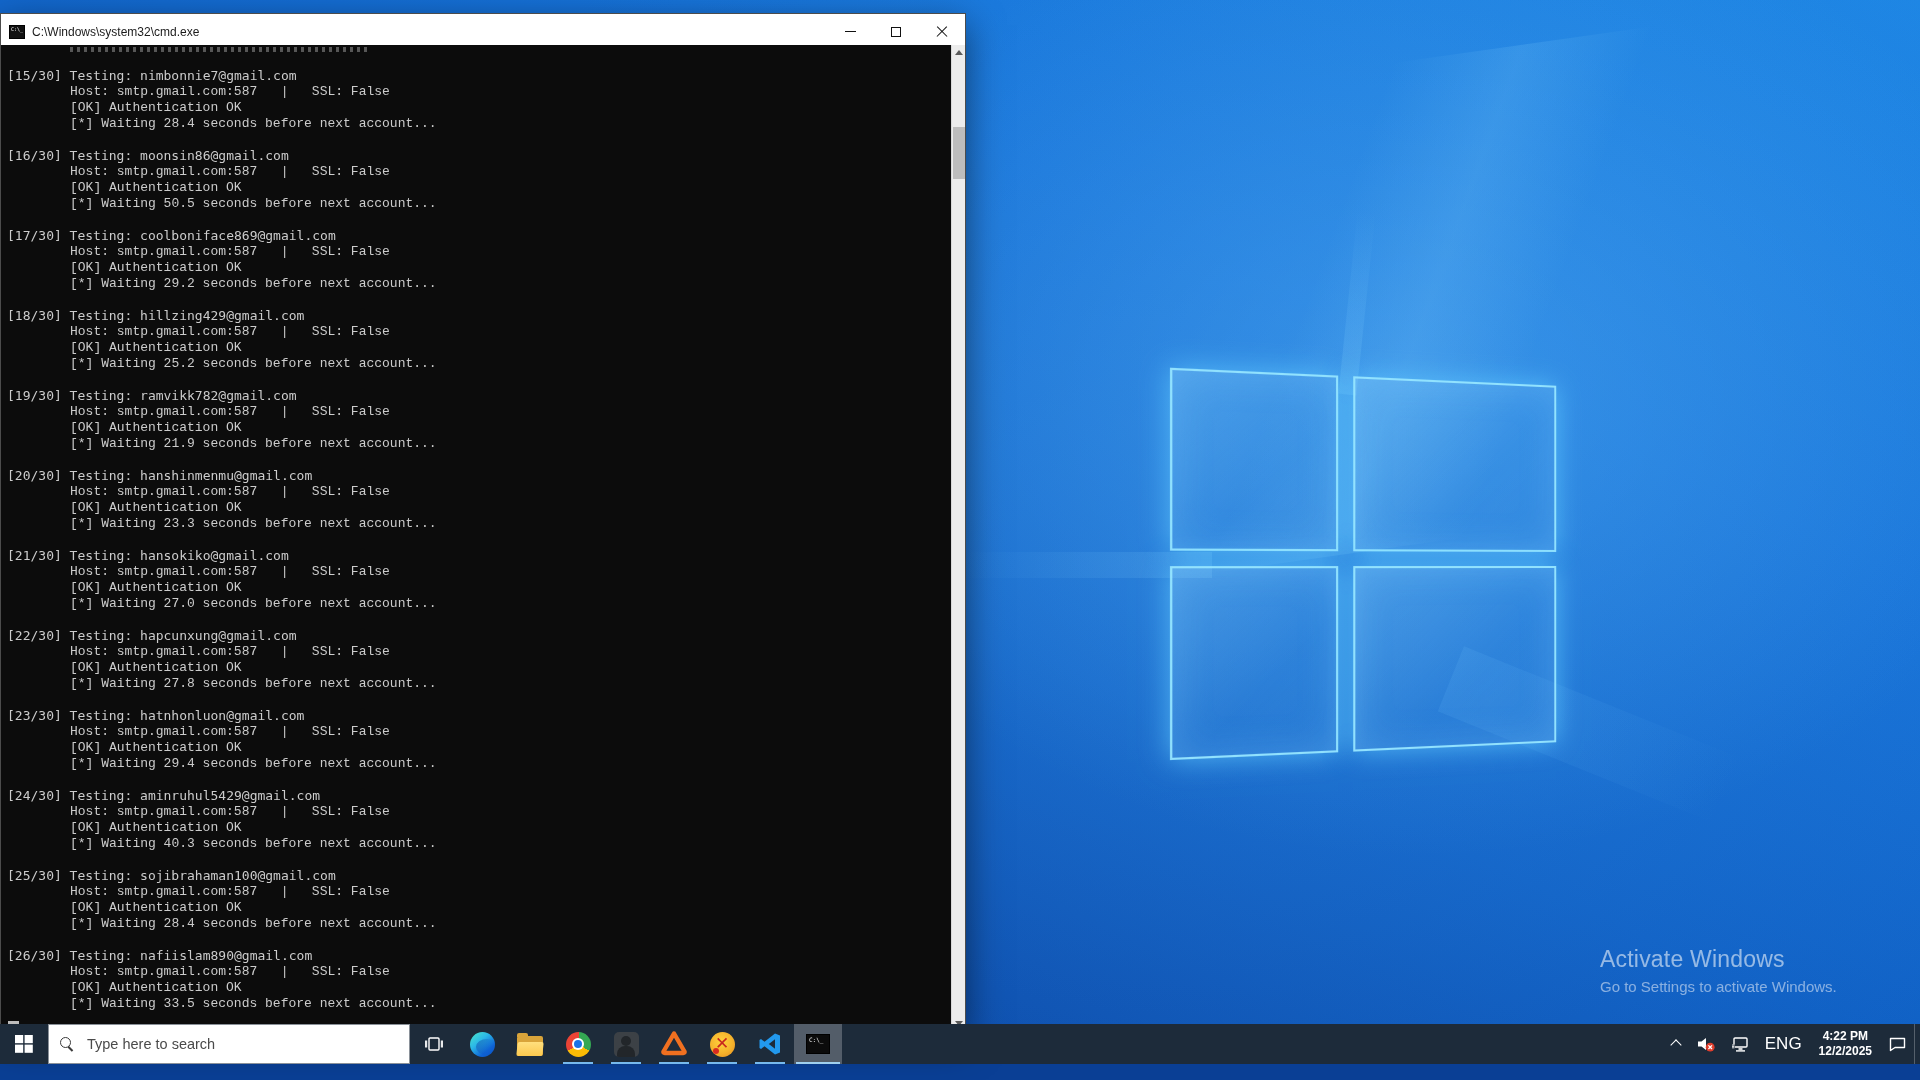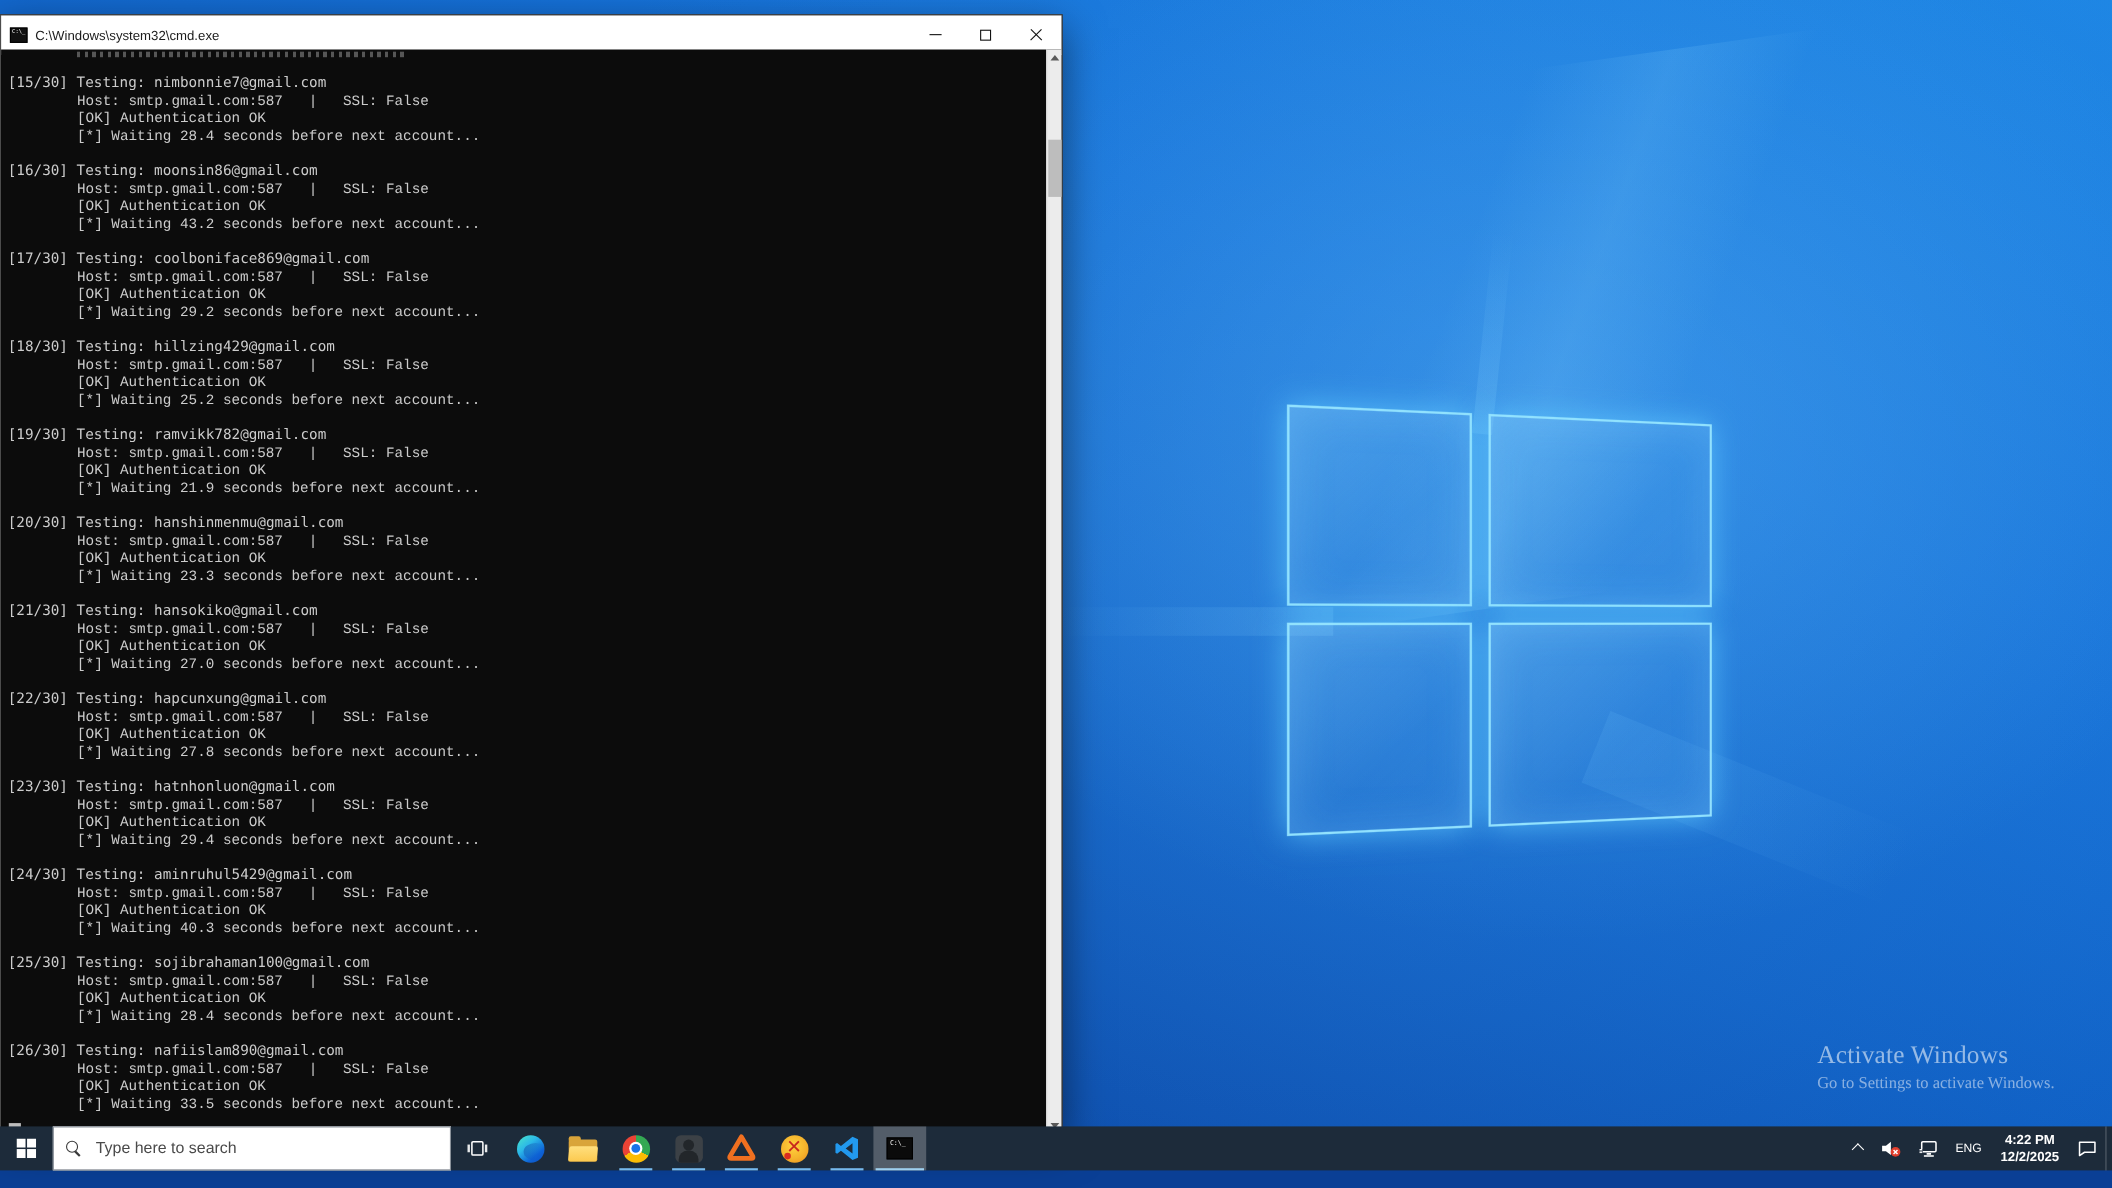--- a/index.html
+++ b/index.html
@@ -45,21 +45,21 @@
     gap:14px;
     transform:perspective(1100px) rotateY(16deg);
     transform-origin:100% 50%;
   }
   .pane {
     background:linear-gradient(135deg, rgba(140,210,250,0.30) 0%, rgba(80,160,230,0.16) 60%, rgba(70,150,225,0.22) 100%);
     border:2px solid rgba(150,230,255,0.95);
     box-shadow:0 0 24px rgba(95,200,255,0.75), inset 0 0 34px rgba(130,205,255,0.28);
   }
 
-  .watermark { position:absolute; left:1652px; top:946px; color:rgba(245,248,252,0.58);font-family:Liberation Serif, serif; }
+  .watermark { position:absolute; left:1600px; top:946px; color:rgba(245,248,252,0.58); }
   .watermark .wm-title { font-size:23px; font-weight:400; letter-spacing:0.2px; }
   .watermark .wm-sub   { font-size:15px; font-weight:400; margin-top:5px; color:rgba(245,248,252,0.52); }
 
   
   .cmd-window {
     position:absolute; left:0; top:13px; width:966px; height:1018px;
     border:1px solid #4c4c4c; box-shadow:0 12px 34px rgba(0,0,0,0.5);
     background:#0c0c0c;
   }
   .titlebar {
@@ -169,21 +169,21 @@
   .cmd-ico::before { content:"C:\\_"; position:absolute; left:2px; top:1px; font:6px/7px "DejaVu Sans Mono",monospace; color:#eee; }
 
   
   .tray { margin-left:auto; display:flex; align-items:stretch; }
   .tray-btn { display:flex; align-items:center; justify-content:center; padding:0 7px; position:relative; color:#fff; }
   .chevron { width:10px; height:10px; position:relative; }
   .chevron::before { content:""; position:absolute; left:0; top:2px; width:7px; height:7px;
     border-left:1.6px solid #fff; border-top:1.6px solid #fff; transform:rotate(45deg); }
   .clock { display:flex; flex-direction:column; align-items:center; justify-content:center;
     font-size:12px; line-height:15px; color:#ffffff; padding:0 9px;font-weight:bold; }
-  .lang { font-size:11px; color:#ffffff; display:flex; align-items:center; padding:0 8px; }
+  .lang { font-size:17px; color:#ffffff; display:flex; align-items:center; padding:0 8px; }
   .show-desktop { width:6px; border-left:1px solid rgba(255,255,255,0.25); }
 </style>
 </head>
 <body>
 
 <div class="desktop">
   <div class="beam beam-main"></div>
   <div class="beam beam-horizontal"></div>
   <div class="beam beam-vertical"></div>
   <div class="beam beam-lower"></div>
@@ -222,21 +222,21 @@
     <div class="entry">
       <div class="line">[15/30] Testing: nimbonnie7@gmail.com</div>
       <div class="line indent">Host: smtp.gmail.com:587   |   SSL: False</div>
       <div class="line indent">[OK] Authentication OK</div>
       <div class="line indent">[*] Waiting 28.4 seconds before next account...</div>
     </div>
     <div class="entry">
       <div class="line">[16/30] Testing: moonsin86@gmail.com</div>
       <div class="line indent">Host: smtp.gmail.com:587   |   SSL: False</div>
       <div class="line indent">[OK] Authentication OK</div>
-      <div class="line indent">[*] Waiting 43.2 seconds before next account...</div>
+      <div class="line indent">[*] Waiting 50.5 seconds before next account...</div>
     </div>
     <div class="entry">
       <div class="line">[17/30] Testing: coolboniface869@gmail.com</div>
       <div class="line indent">Host: smtp.gmail.com:587   |   SSL: False</div>
       <div class="line indent">[OK] Authentication OK</div>
       <div class="line indent">[*] Waiting 29.2 seconds before next account...</div>
     </div>
     <div class="entry">
       <div class="line">[18/30] Testing: hillzing429@gmail.com</div>
       <div class="line indent">Host: smtp.gmail.com:587   |   SSL: False</div>

